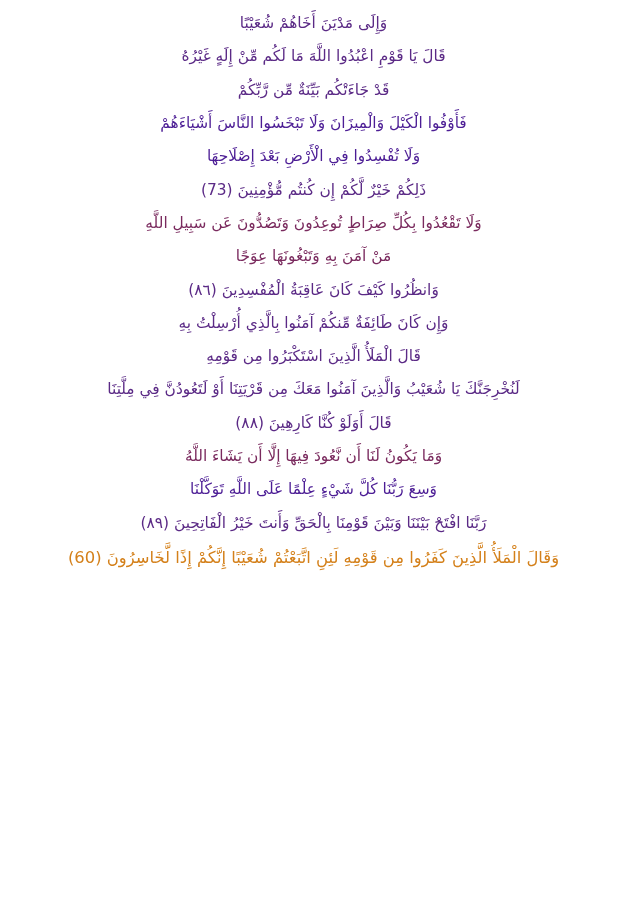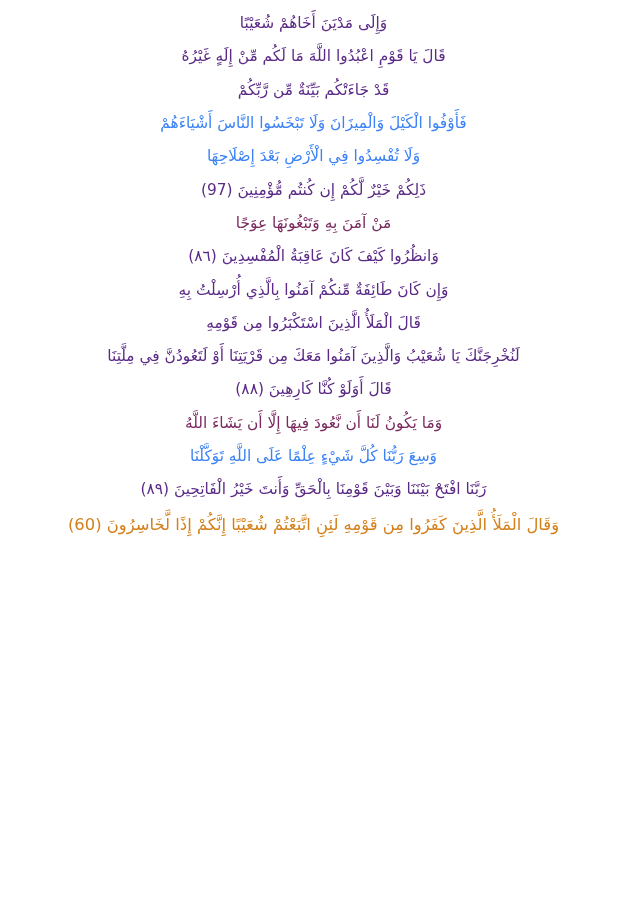--- a/index.html
+++ b/index.html
@@ -32,35 +32,36 @@
     line-height: 1.28;
     letter-spacing: 0px;
     margin: 0;
     padding: 0 0 13.6px 0;
     white-space: nowrap;
     overflow: visible;
   }
   
   .c-purple { color: #5b2a86; }
   .c-orange { color: #d4801a; }
-  .c-darkred { color: #3b82f6; }
+  .c-darkred { color: #4c1d95; }
   .c-plum   { color: #7a2a5e; }
   .sz-m  { font-size: 15.4px; }
   .sz-l  { font-size: 16.4px; }
 </style>
 </head>
 <body>
 
 <div class="page" style="background: rgb(255, 255, 255);">
   <div class="verse-line c-purple sz-m">وَإِلَى مَدْيَنَ أَخَاهُمْ شُعَيْبًا</div>
   <div class="verse-line c-purple sz-m">قَالَ يَا قَوْمِ اعْبُدُوا اللَّهَ مَا لَكُم مِّنْ إِلَهٍ غَيْرُهُ</div>
   <div class="verse-line c-purple sz-m">قَدْ جَاءَتْكُم بَيِّنَةٌ مِّن رَّبِّكُمْ</div>
   <div class="verse-line c-darkred sz-m">فَأَوْفُوا الْكَيْلَ وَالْمِيزَانَ وَلَا تَبْخَسُوا النَّاسَ أَشْيَاءَهُمْ</div>
   <div class="verse-line c-darkred sz-m">وَلَا تُفْسِدُوا فِي الْأَرْضِ بَعْدَ إِصْلَاحِهَا</div>
-  <div class="verse-line c-purple sz-m">ذَلِكُمْ خَيْرٌ لَّكُمْ إِن كُنتُم مُّؤْمِنِينَ (97)</div>
+  <div class="verse-line c-purple sz-m">ذَلِكُمْ خَيْرٌ لَّكُمْ إِن كُنتُم مُّؤْمِنِينَ (73)</div>
+  <div class="verse-line c-plum sz-m">وَلَا تَقْعُدُوا بِكُلِّ صِرَاطٍ تُوعِدُونَ وَتَصُدُّونَ عَن سَبِيلِ اللَّهِ</div>
   <div class="verse-line c-plum sz-m">مَنْ آمَنَ بِهِ وَتَبْغُونَهَا عِوَجًا</div>
   <div class="verse-line c-purple sz-m">وَانظُرُوا كَيْفَ كَانَ عَاقِبَةُ الْمُفْسِدِينَ (٨٦)</div>
   <div class="verse-line c-purple sz-m">وَإِن كَانَ طَائِفَةٌ مِّنكُمْ آمَنُوا بِالَّذِي أُرْسِلْتُ بِهِ</div>
   <div class="verse-line c-purple sz-m">قَالَ الْمَلَأُ الَّذِينَ اسْتَكْبَرُوا مِن قَوْمِهِ</div>
   <div class="verse-line c-purple sz-m">لَنُخْرِجَنَّكَ يَا شُعَيْبُ وَالَّذِينَ آمَنُوا مَعَكَ مِن قَرْيَتِنَا أَوْ لَتَعُودُنَّ فِي مِلَّتِنَا</div>
   <div class="verse-line c-purple sz-m">قَالَ أَوَلَوْ كُنَّا كَارِهِينَ (٨٨)</div>
   <div class="verse-line c-plum sz-m">وَمَا يَكُونُ لَنَا أَن نَّعُودَ فِيهَا إِلَّا أَن يَشَاءَ اللَّهُ</div>
   <div class="verse-line c-darkred sz-m">وَسِعَ رَبُّنَا كُلَّ شَيْءٍ عِلْمًا عَلَى اللَّهِ تَوَكَّلْنَا</div>
   <div class="verse-line c-purple sz-m">رَبَّنَا افْتَحْ بَيْنَنَا وَبَيْنَ قَوْمِنَا بِالْحَقِّ وَأَنتَ خَيْرُ الْفَاتِحِينَ (٨٩)</div>
   <div class="verse-line c-orange sz-l">وَقَالَ الْمَلَأُ الَّذِينَ كَفَرُوا مِن قَوْمِهِ لَئِنِ اتَّبَعْتُمْ شُعَيْبًا إِنَّكُمْ إِذًا لَّخَاسِرُونَ (60)</div>

